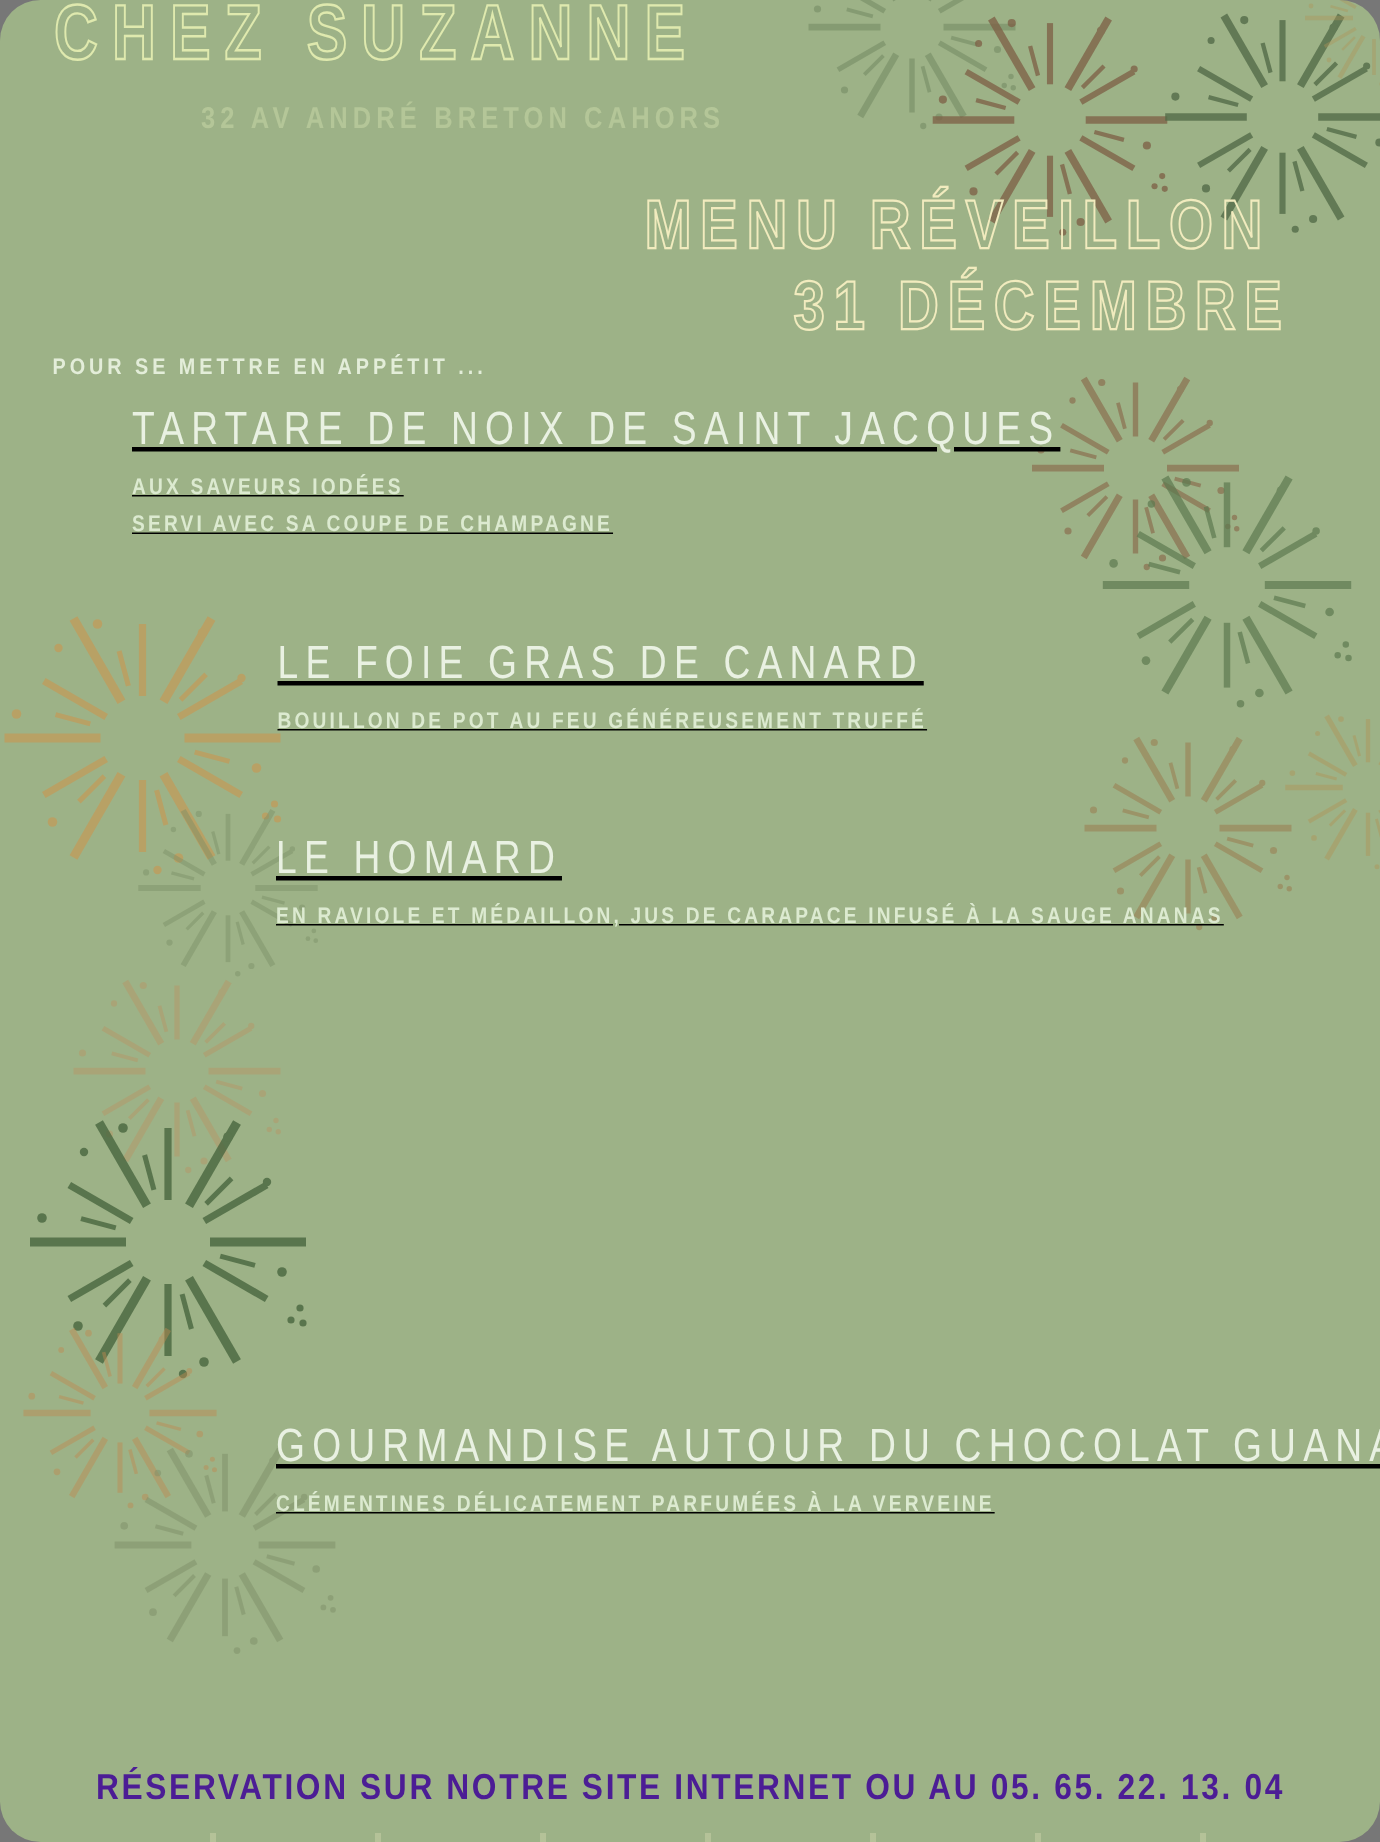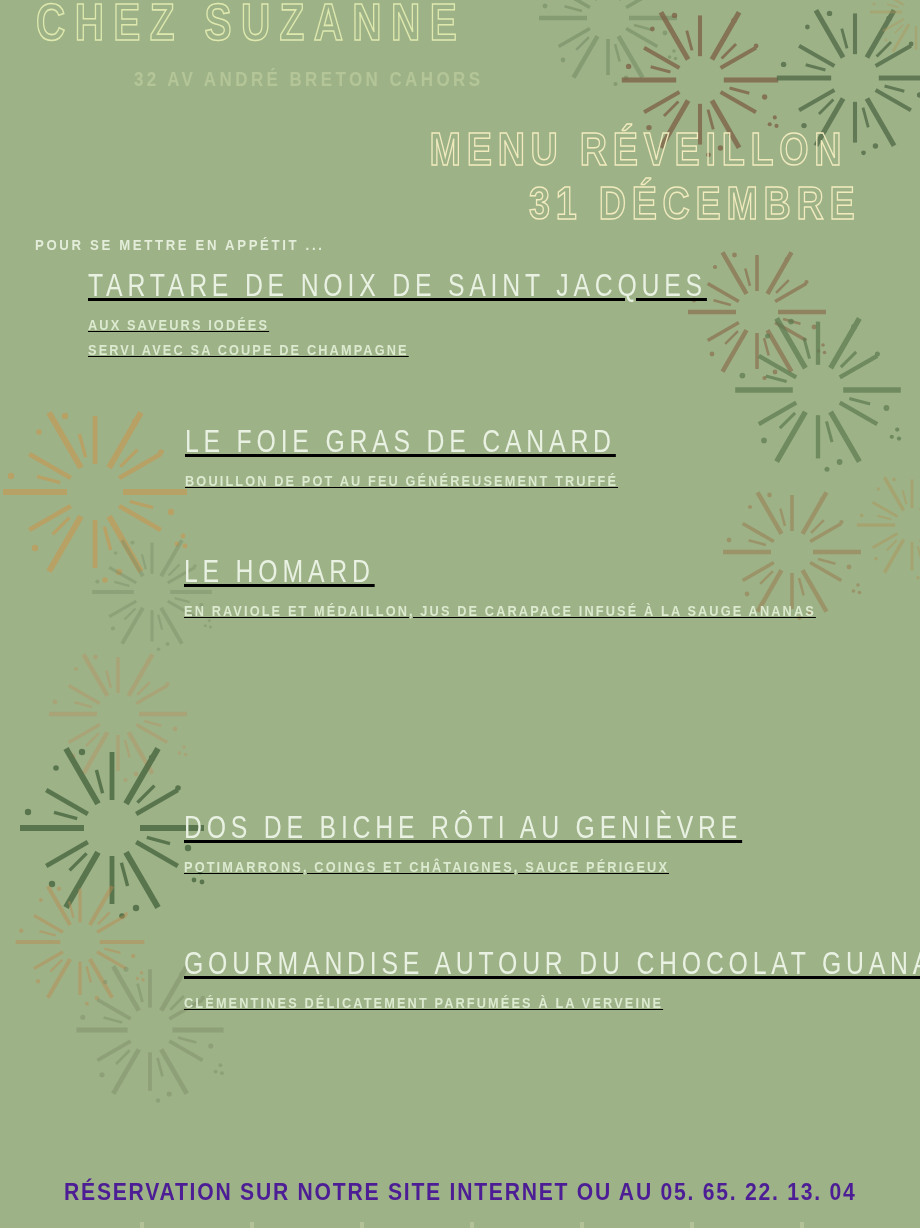--- a/index.html
+++ b/index.html
@@ -3,20 +3,21 @@
 <meta charset="utf-8">
 <style>
   html,body{margin:0;padding:0;background:#777;}
   .page{
     position:relative;
     width:920px;height:1228px;
     margin:0 auto;
     background:#9db287;
     overflow:hidden;
     font-family:"Liberation Sans", sans-serif;
+    border-radius:27px;
   }
   .fw{position:absolute;pointer-events:none;}
 
   
   .txt{position:absolute;white-space:nowrap;}
 
   .restaurant-name{
     top:-8px;left:36px;
     font-size:52px;font-weight:700;letter-spacing:12px;
     transform:scaleX(0.78);transform-origin:0 50%;
@@ -199,24 +200,20 @@
     <div class="course-name">LE FOIE GRAS DE CANARD</div>
     <div class="course-desc">BOUILLON DE POT AU FEU GÉNÉREUSEMENT TRUFFÉ</div>
   </div>
 
   <div class="course" style="top:554px;left:184px;">
     <div class="course-name">LE HOMARD</div>
     <div class="course-desc">EN RAVIOLE ET MÉDAILLON, JUS DE CARAPACE INFUSÉ À LA SAUGE ANANAS</div>
   </div>
 
 
-  <div class="course" style="top:810px;left:184px;">
-    <div class="course-name">DOS DE BICHE RÔTI AU GENIÈVRE</div>
-    <div class="course-desc">POTIMARRONS, COINGS ET CHÂTAIGNES, SAUCE PÉRIGEUX</div>
-  </div>
 
   <div class="course" style="top:946px;left:184px;">
     <div class="course-name">GOURMANDISE AUTOUR DU CHOCOLAT GUANAJA</div>
     <div class="course-desc">CLÉMENTINES DÉLICATEMENT PARFUMÉES À LA VERVEINE</div>
   </div>
 
 
   <div class="txt reservation">
     <span class="reservation-inner">RÉSERVATION SUR NOTRE SITE INTERNET OU AU  05. 65. 22. 13. 04</span>
   </div>

